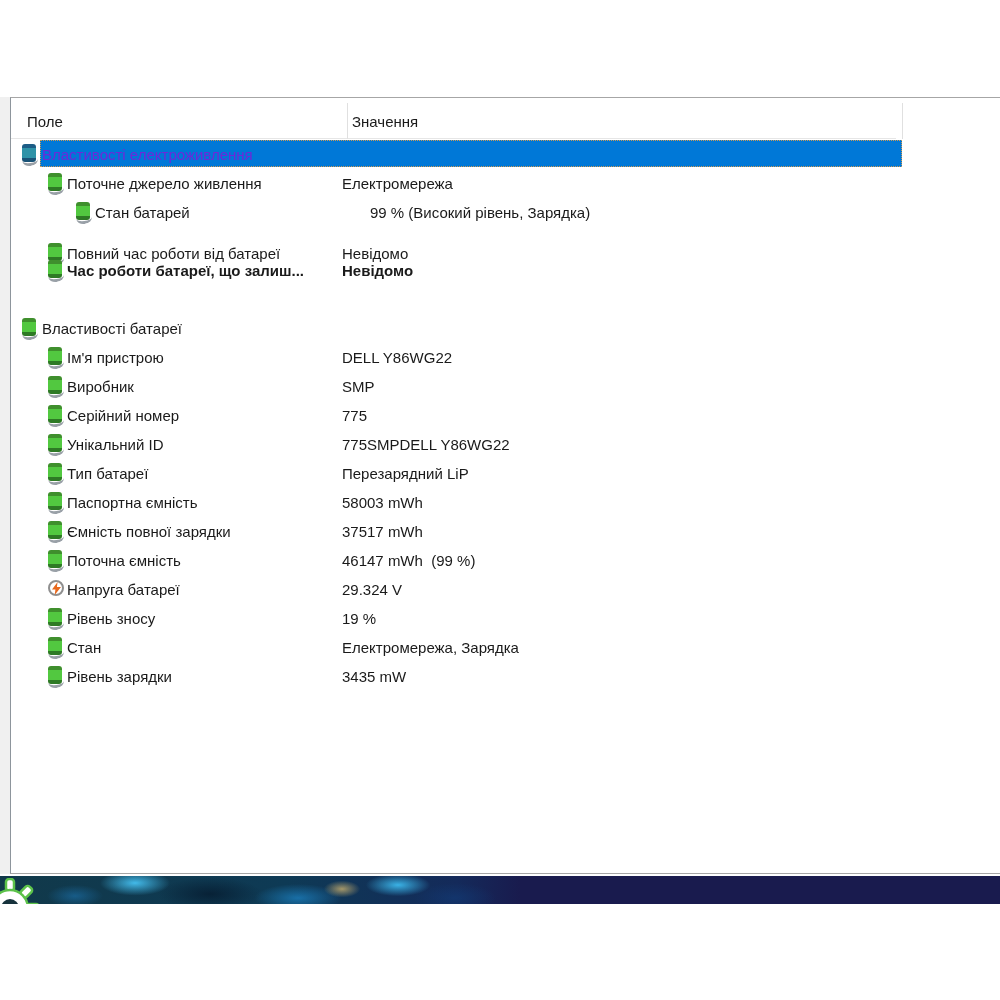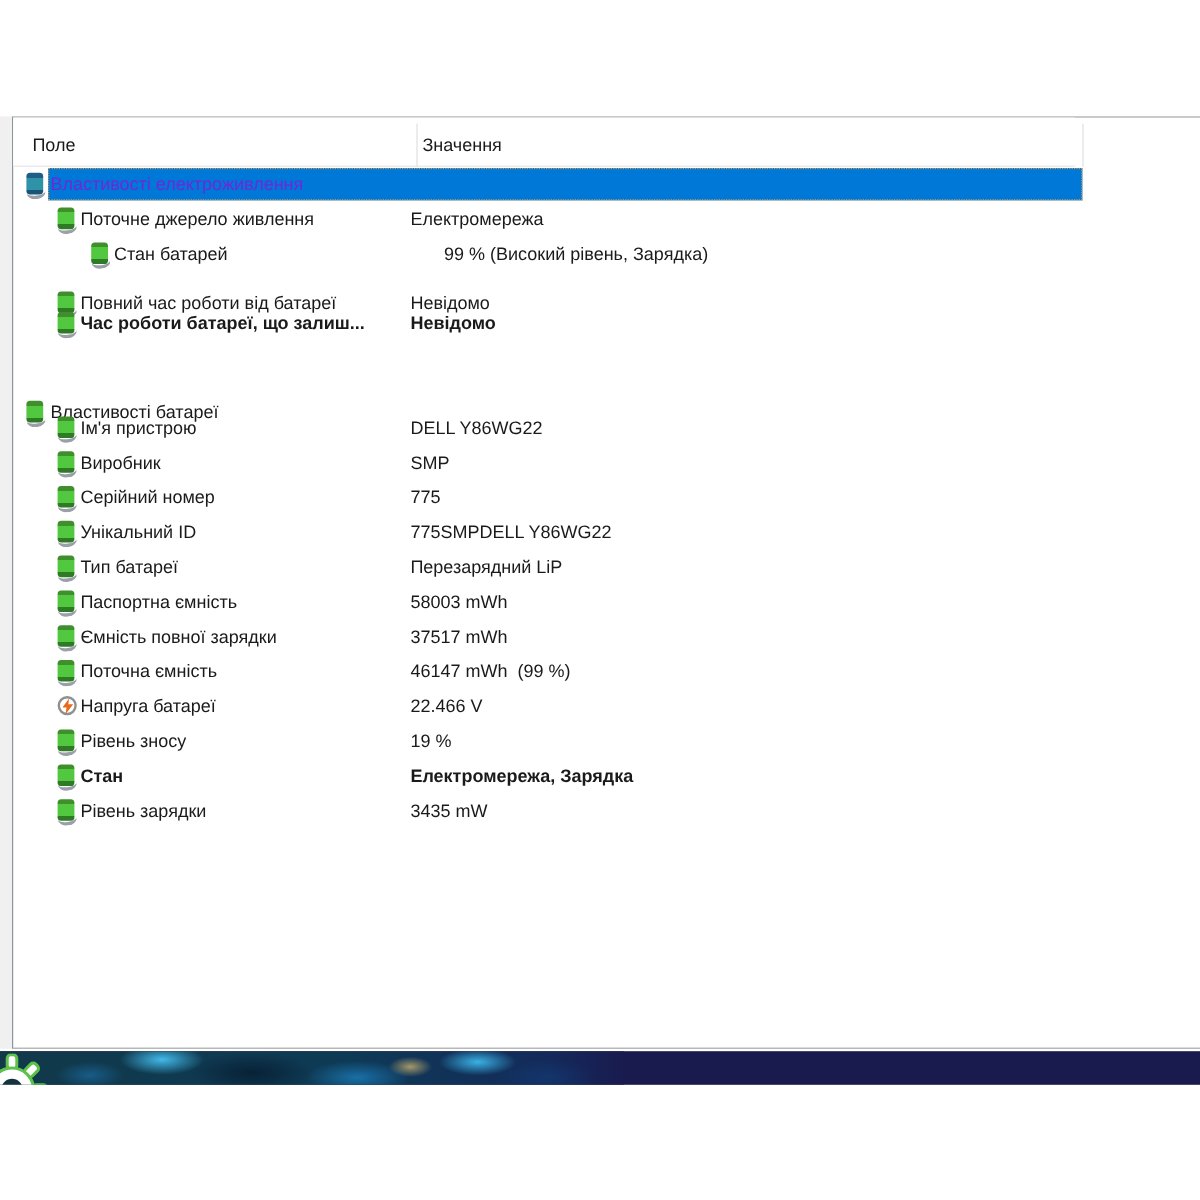--- a/index.html
+++ b/index.html
@@ -112,21 +112,21 @@
 
     <span class="icon icon-battery-green"></span>
     <span class="field">Час роботи батареї, що залиш...</span>
     <span class="value">Невідомо</span>
   </div>
         <div class="row lvl0" style="top: 145px;">
 
     <span class="field"></span>
     <span class="value"></span>
   </div>
-        <div class="row lvl0" style="top: 190px; padding-left: 48px;">
+        <div class="row lvl0" style="top: 174px; padding-left: 48px;">
 
     <span class="icon icon-battery-green"></span>
     <span class="field">Властивості батареї</span>
     <span class="value"></span>
   </div>
         <div class="row lvl1" style="top: 203px;">
 
     <span class="icon icon-battery-green"></span>
     <span class="field">Ім'я пристрою</span>
     <span class="value">DELL Y86WG22</span>
@@ -170,29 +170,29 @@
         <div class="row lvl1" style="top: 406px;">
 
     <span class="icon icon-battery-green"></span>
     <span class="field">Поточна ємність</span>
     <span class="value">46147 mWh  (99 %)</span>
   </div>
         <div class="row lvl1" style="top: 435px;">
 
     <span class="icon icon-voltage"></span>
     <span class="field">Напруга батареї</span>
-    <span class="value">22.466 V</span>
+    <span class="value">29.324 V</span>
   </div>
         <div class="row lvl1" style="top: 464px;">
 
     <span class="icon icon-battery-green"></span>
     <span class="field">Рівень зносу</span>
     <span class="value">19 %</span>
   </div>
-        <div class="row lvl1" style="top: 493px; font-weight: bold;">
+        <div class="row lvl1" style="top: 493px;">
 
     <span class="icon icon-battery-green"></span>
     <span class="field">Стан</span>
     <span class="value">Електромережа, Зарядка</span>
   </div>
         <div class="row lvl1" style="top: 522px;">
 
     <span class="icon icon-battery-green"></span>
     <span class="field">Рівень зарядки</span>
     <span class="value">3435 mW</span>

